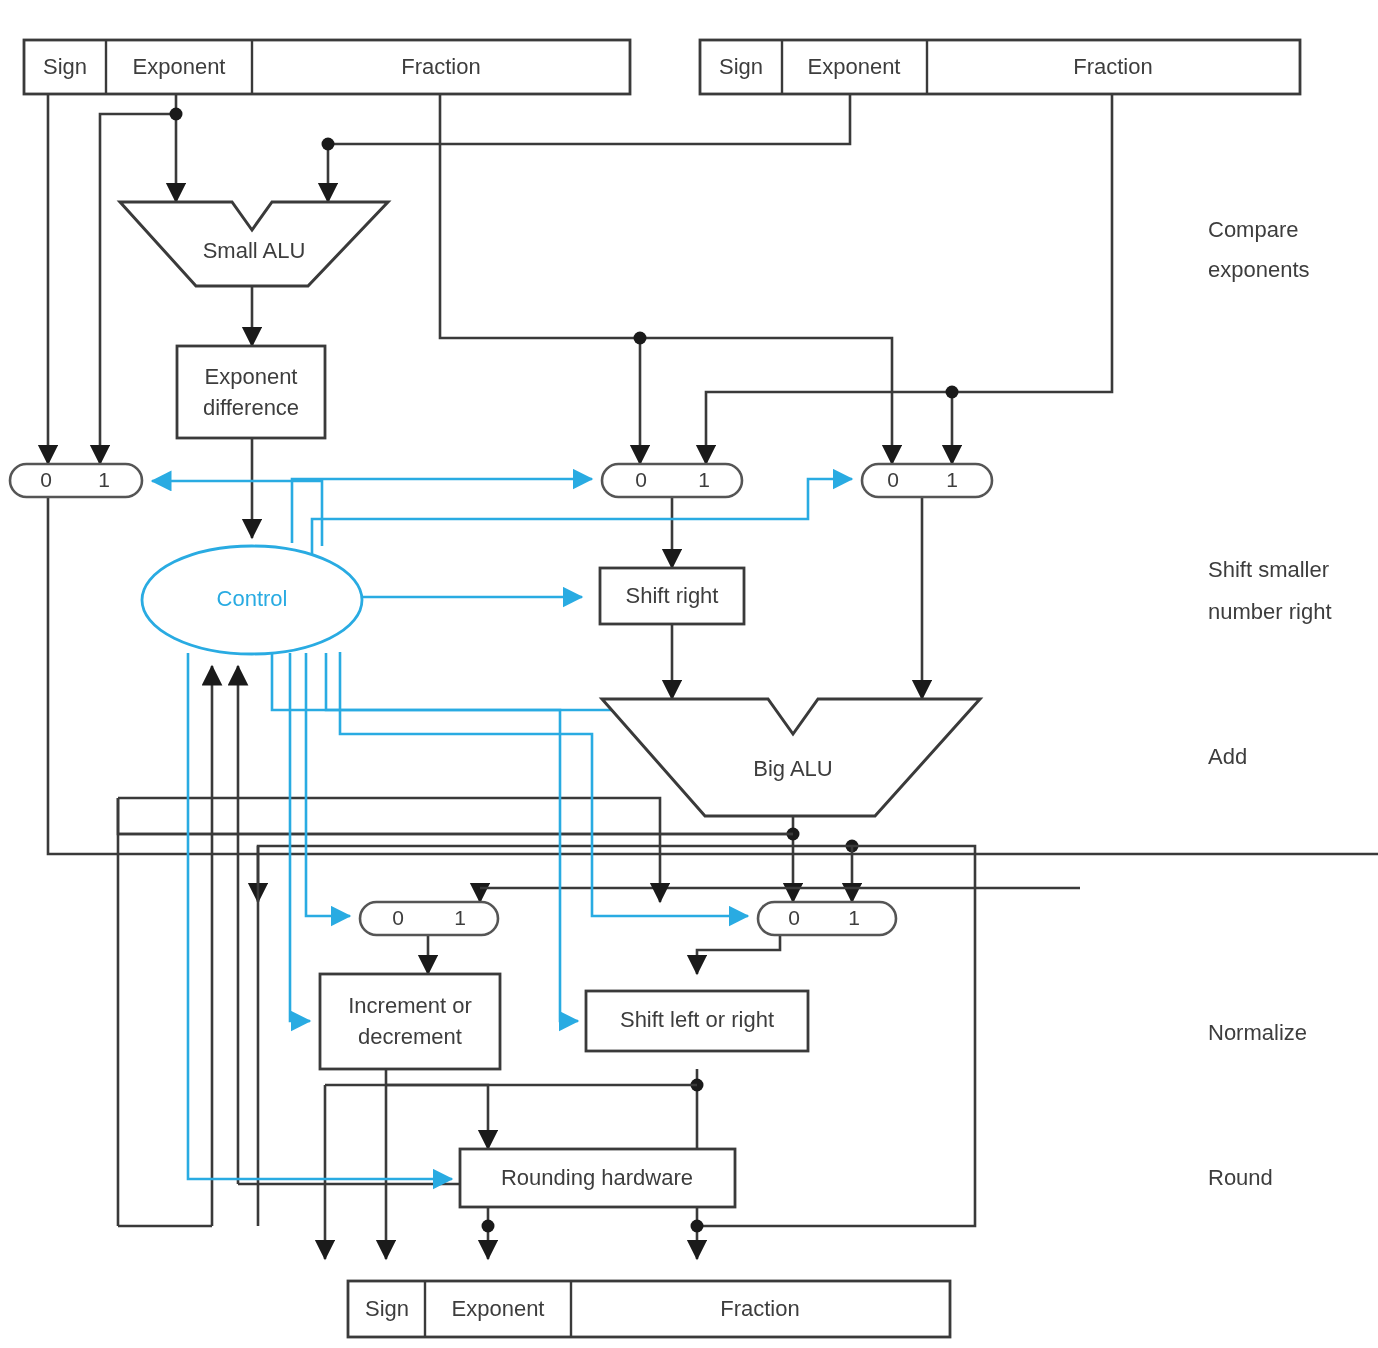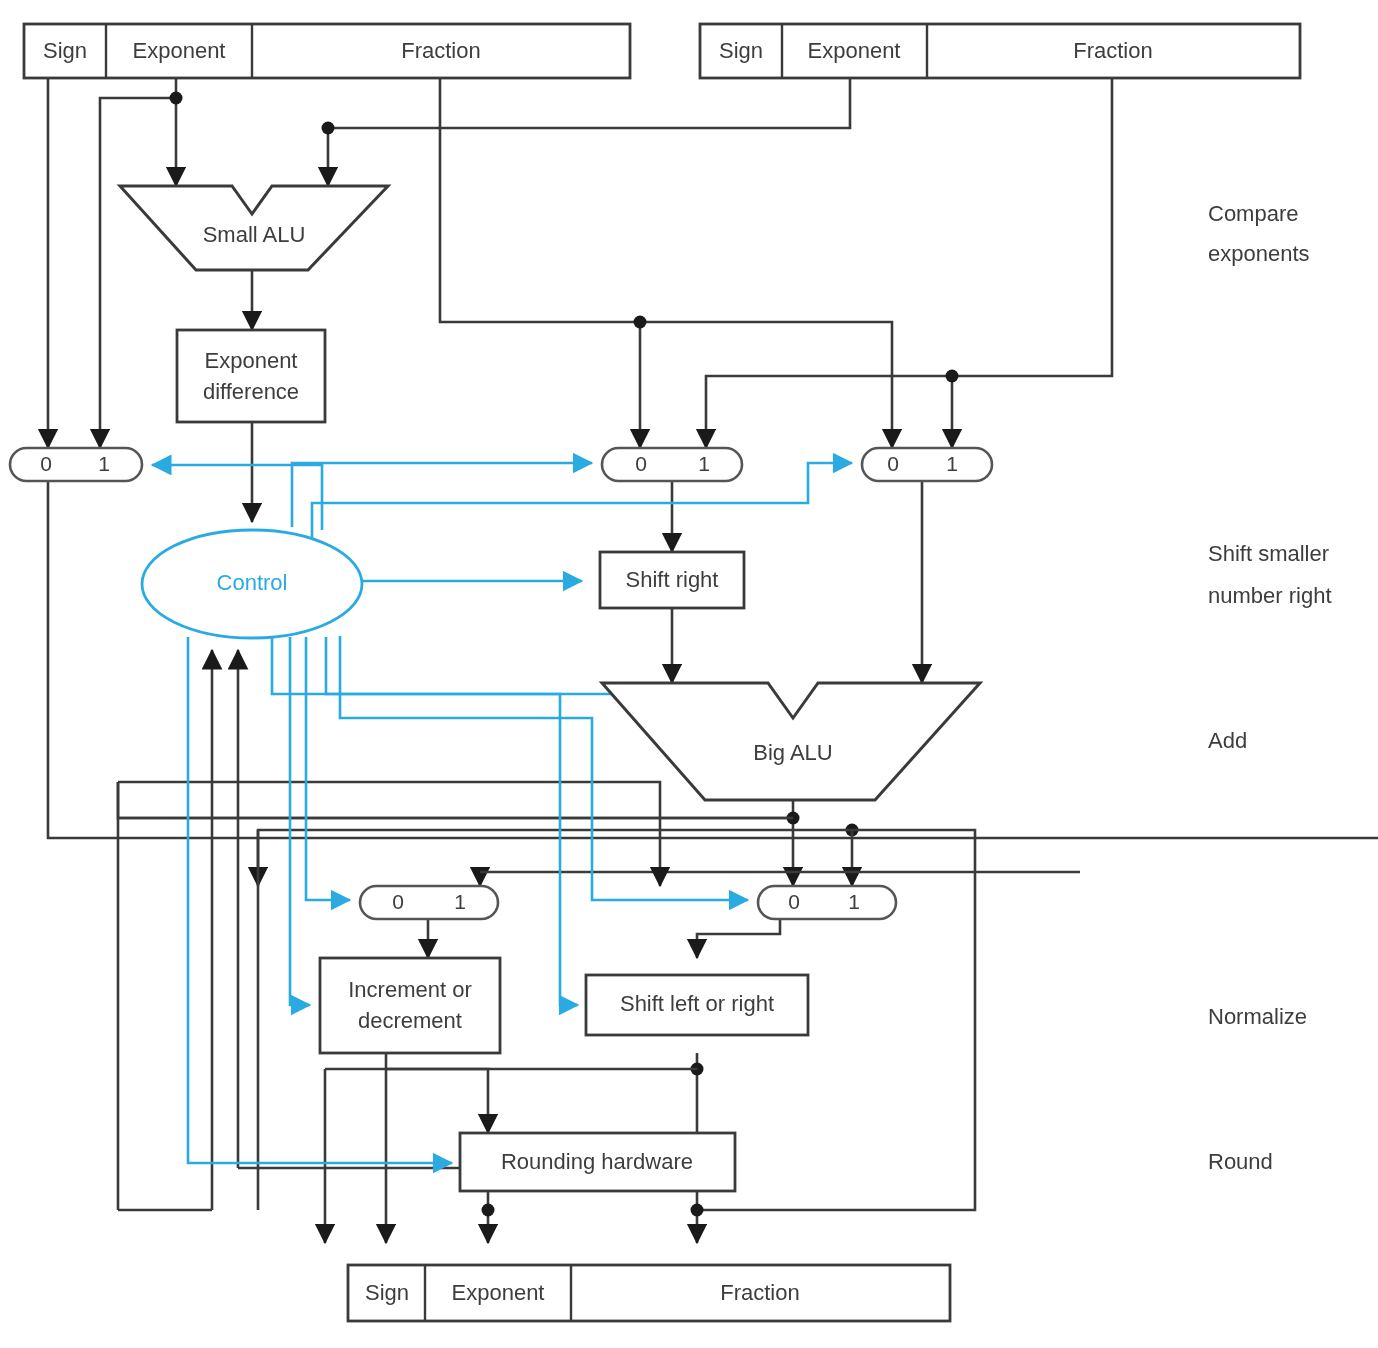--- a/index.html
+++ b/index.html
@@ -10,20 +10,21 @@
   body {
     width: 1378px;
     height: 1348px;
     font-family: "Liberation Sans", sans-serif;
     overflow: hidden;
   }
   #diagram-root {
     position: relative;
     width: 1378px;
     height: 1256px;
+    margin-top: 16px;
   }
   svg#fp-adder {
     display: block;
     width: 1378px;
     height: 1348px;
   }
   .wire       { stroke: #3a3a3a; stroke-width: 2.6; fill: none; }
   .wire-blue  { stroke: #29ABE2; stroke-width: 2.6; fill: none; }
   .box        { fill: #ffffff; stroke: #3a3a3a; stroke-width: 2.8; }
   .regbox     { fill: #ffffff; stroke: #3a3a3a; stroke-width: 2.8; }

